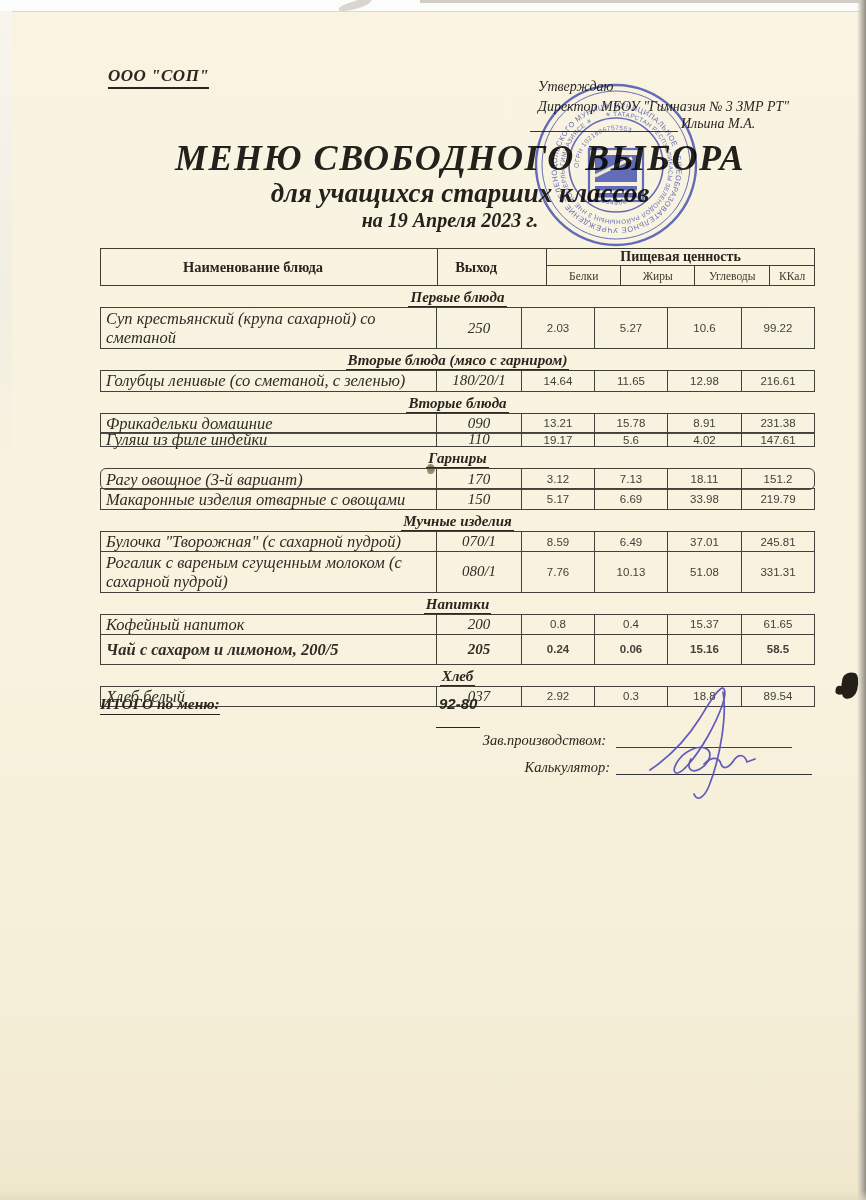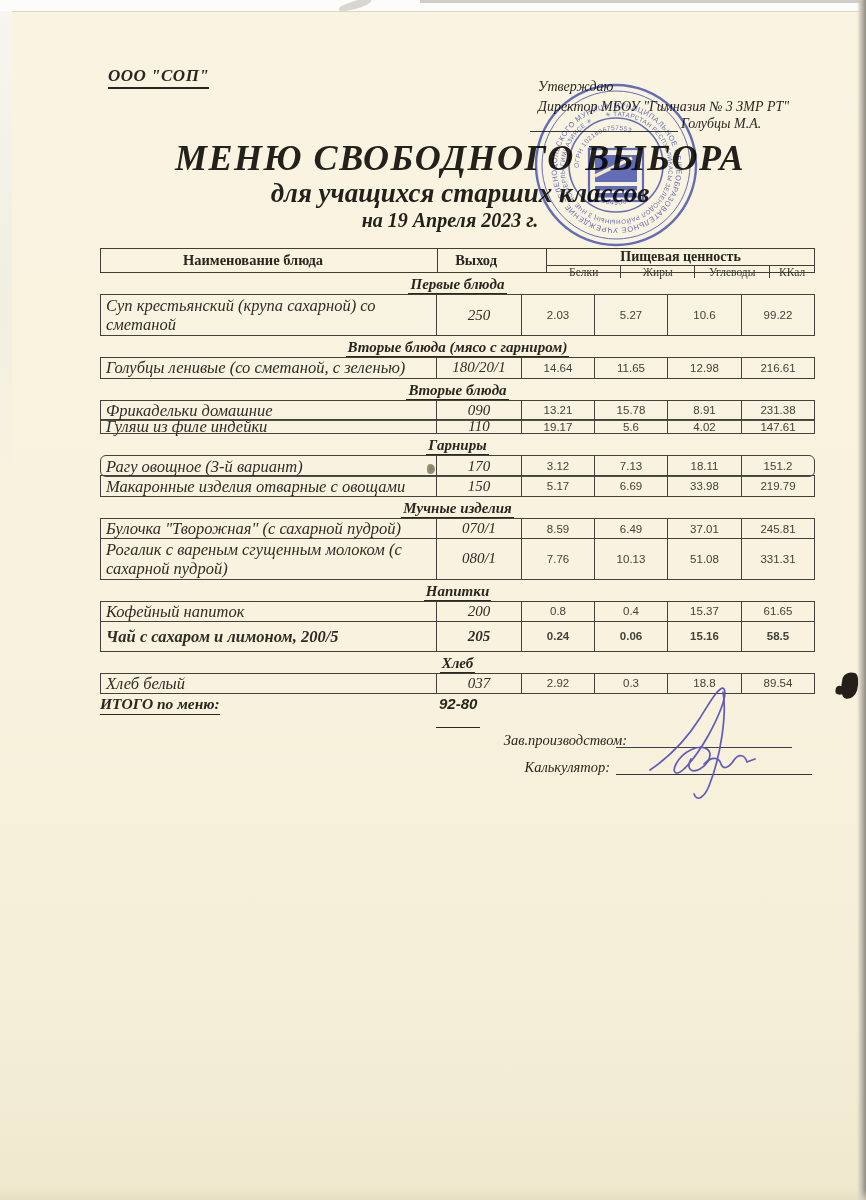--- a/index.html
+++ b/index.html
@@ -23,21 +23,21 @@
   .appr1{position:absolute;left:538px;top:79px;font-size:14px;font-style:italic;}
   .appr2{position:absolute;left:538px;top:99px;font-size:14px;font-style:italic;white-space:nowrap;}
   .appr-line{position:absolute;left:530px;top:131px;width:148px;border-bottom:1.5px solid #38362e;}
   .appr-signer{position:absolute;left:681px;top:116px;font-size:14px;font-style:italic;}
   .doc-title{position:absolute;left:0;top:137px;width:920px;text-align:center;font-size:36px;font-weight:bold;font-style:italic;letter-spacing:1.5px;white-space:nowrap;color:#23211b;}
   .doc-sub{position:absolute;left:0;top:178px;width:920px;text-align:center;font-size:27px;font-weight:bold;font-style:italic;color:#23211b;}
   .doc-date{position:absolute;left:0;top:209px;width:900px;text-align:center;font-size:20px;font-weight:bold;font-style:italic;color:#23211b;}
 
   
   .menu{position:absolute;left:100px;top:248px;width:715px;}
-  .thead{display:flex;border:1.7px solid #403d35;height:25px;box-sizing:border-box;gap:32px;}
+  .thead{display:flex;border:1.7px solid #403d35;height:38px;box-sizing:border-box;gap:32px;}
   .th-name{width:335px;display:flex;align-items:center;justify-content:center;font-weight:bold;font-size:14.5px;}
   .th-out{width:85px;border-left:1.7px solid #403d35;display:flex;align-items:center;justify-content:center;font-weight:bold;font-size:14.5px;box-sizing:border-box;}
   .th-nut{width:295px;display:flex;flex-direction:column;border-left:1.7px solid #403d35;box-sizing:border-box;}
   .th-nut-top{height:16px;display:flex;align-items:center;justify-content:center;font-weight:bold;font-size:14px;border-bottom:1.4px solid #403d35;}
   .th-nut-sub{flex:1;display:flex;}
   .th-nut-sub span{display:flex;align-items:center;justify-content:center;font-size:11.5px;color:#3b392f;}
   .th-nut-sub span + span{border-left:1.4px solid #403d35;}
   .sub-0{width:73px;} .sub-1{width:73px;} .sub-2{width:74px;} .sub-3{flex:1;}
 
   .sec-label{height:17px;margin-top:3px;text-align:center;font-size:15px;font-weight:bold;font-style:italic;}
@@ -50,21 +50,21 @@
           font-size:16.5px;font-style:italic;line-height:19px;color:#2e2c25;}
   .c-out{width:85px;border-left:1.6px solid #44413a;display:flex;align-items:center;justify-content:center;
          font-size:15px;font-style:italic;box-sizing:border-box;color:#2e2c25;}
   .c-val{display:flex;align-items:center;justify-content:center;font-family:"Liberation Sans",sans-serif;
          font-size:11.5px;color:#43413a;box-sizing:border-box;border-left:1.6px solid #44413a;}
   .v-0{width:73px;} .v-1{width:73px;} .v-2{width:74px;} .v-3{flex:1;}
 
   
   .totals-label{position:absolute;left:100px;top:695px;font-size:15.5px;font-weight:bold;font-style:italic;border-bottom:1.8px solid #28261f;padding-bottom:1px;}
   .totals-value{position:absolute;left:436px;top:695px;font-family:"Liberation Sans",sans-serif;font-size:15px;font-weight:bold;font-style:italic;border-bottom:1.8px solid #28261f;padding:0 3px 15px;}
-  .sig-label1{position:absolute;left:317px;top:732px;width:310px;text-align:right;font-size:14.5px;font-style:italic;}
+  .sig-label1{position:absolute;left:296px;top:732px;width:310px;text-align:right;font-size:14.5px;font-style:italic;}
   .sig-line1{position:absolute;left:616px;top:747px;width:176px;border-bottom:1.4px solid #3d4048;}
   .sig-label2{position:absolute;left:300px;top:759px;width:310px;text-align:right;font-size:14.5px;font-style:italic;}
   .sig-line2{position:absolute;left:616px;top:774px;width:196px;border-bottom:1.7px solid #30333c;}
   .signature{position:absolute;left:628px;top:668px;}
   
   .stamp{position:absolute;left:528px;top:80px;opacity:.82;mix-blend-mode:multiply;}
 </style>
 </head>
 <body>
 
@@ -76,21 +76,21 @@
   <div class="edge-right"></div>
   <div class="edge-bottom"></div>
   <div class="smudge"></div>
   <div class="speck"></div>
   <div class="ink-blot"></div>
 
   <div class="org">ООО "СОП"</div>
   <div class="appr1">Утверждаю</div>
   <div class="appr2">Директор МБОУ "Гимназия № 3 ЗМР РТ"</div>
   <div class="appr-line"></div>
-  <div class="appr-signer">Голубцы М.А.</div>
+  <div class="appr-signer">Ильина М.А.</div>
   <div class="doc-title">МЕНЮ СВОБОДНОГО ВЫБОРА</div>
   <div class="doc-sub">для учащихся старших классов</div>
   <div class="doc-date">на 19 Апреля 2023 г.</div>
 
   <div class="menu" id="menu">
     <div class="thead">
       <div class="th-name">Наименование блюда</div>
       <div class="th-out">Выход</div>
       <div class="th-nut">
         <div class="th-nut-top">Пищевая ценность</div>

